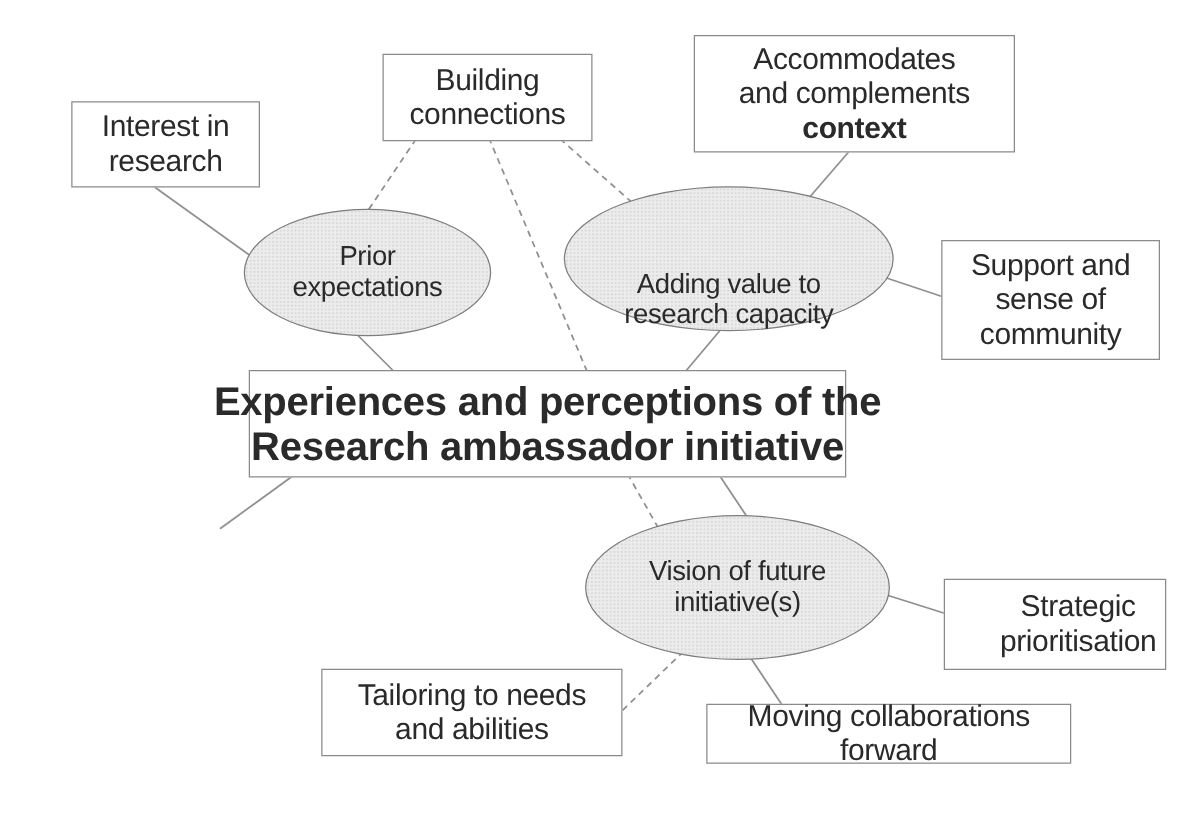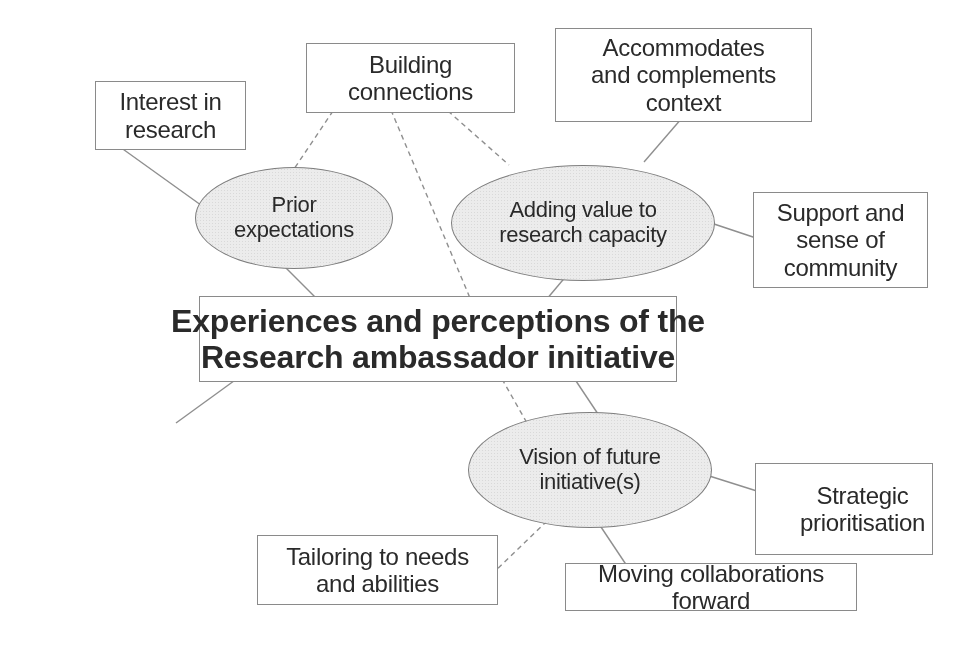--- a/index.html
+++ b/index.html
@@ -20,31 +20,31 @@
     font-size:24px;line-height:1.14;
   }
   .ellipse{
     border-radius:50%;border:1.5px solid #7d7d7d;
     background-color:#ececec;
     background-image:radial-gradient(#d9d9d9 0.8px, rgba(0,0,0,0) 0.9px);
     background-size:3px 3px;
     font-size:22px;line-height:1.12;
   }
   .pre{white-space:pre;}
-  .emph{display:block;font-weight:400;}
-  #interest{left:57px;top:81px;width:151px;height:69px;margin-left:38px;}
-  #building{left:306px;top:43px;width:209px;height:70px;}
+  .emph{display:block;font-weight:700;}
+  #interest{left:57px;top:81px;width:151px;height:69px;}
+  #building{left:306px;top:43px;width:168px;height:70px;}
   #accommodates{left:555px;top:28px;width:257px;height:94px;}
   #support{left:753px;top:192px;width:175px;height:96px;}
   #center{left:199px;top:296px;width:478px;height:86px;font-size:32px;font-weight:600;letter-spacing:-0.2px;}
-  #strategic{left:755px;top:463px;width:178px;height:92px;padding-left:37px;}
+  #strategic{left:755px;top:463px;width:178px;height:73px;padding-left:37px;}
   #tailoring{left:257px;top:535px;width:241px;height:70px;}
   #moving{left:565px;top:563px;width:292px;height:48px;}
   #prior{left:195px;top:167px;width:198px;height:102px;}
-  #adding{left:451px;top:165px;width:264px;height:116px;}
+  #adding{left:451px;top:149px;width:264px;height:116px;align-items:flex-end;}
   #pitching{left:23px;top:423px;width:246px;height:94px;}
   #vision{left:468px;top:412px;width:244px;height:116px;justify-content:center;}
 </style>
 </head>
 <body>
 
 <div id="canvas">
 
   <svg id="connector-layer" viewBox="0 0 957 654" xmlns="http://www.w3.org/2000/svg">
       <line x1="120" y1="147" x2="212" y2="213" class="solid"></line>

